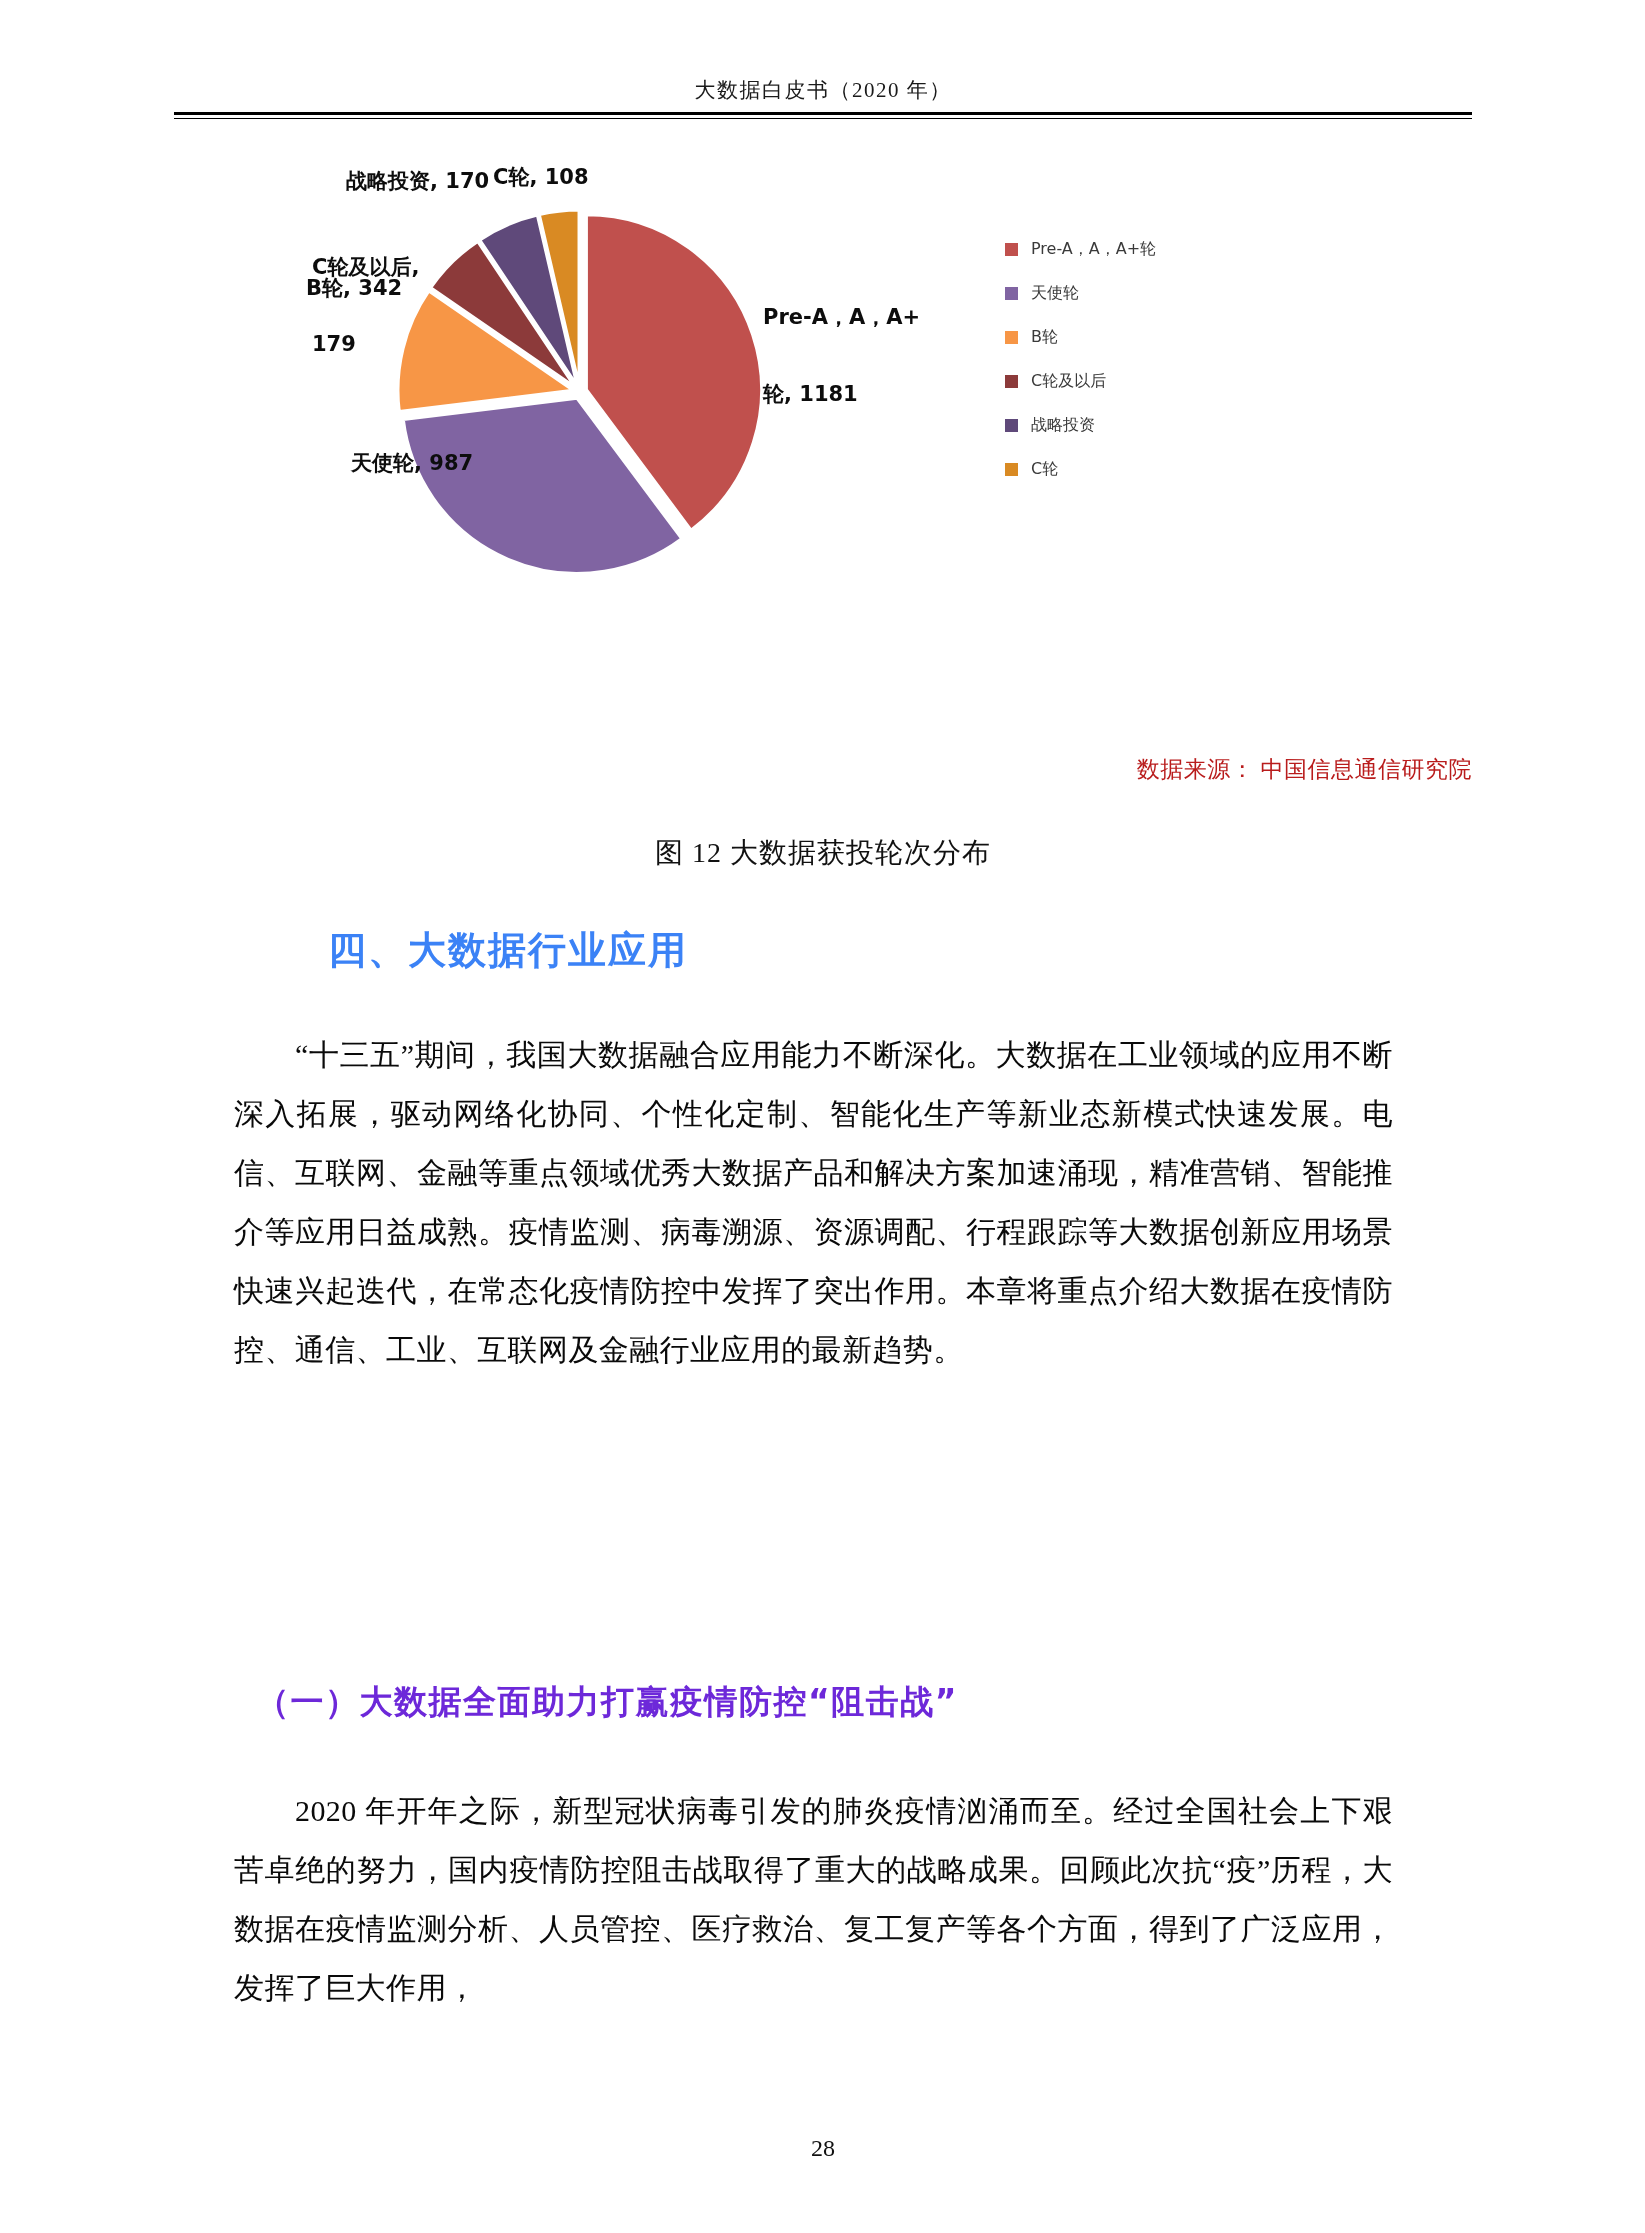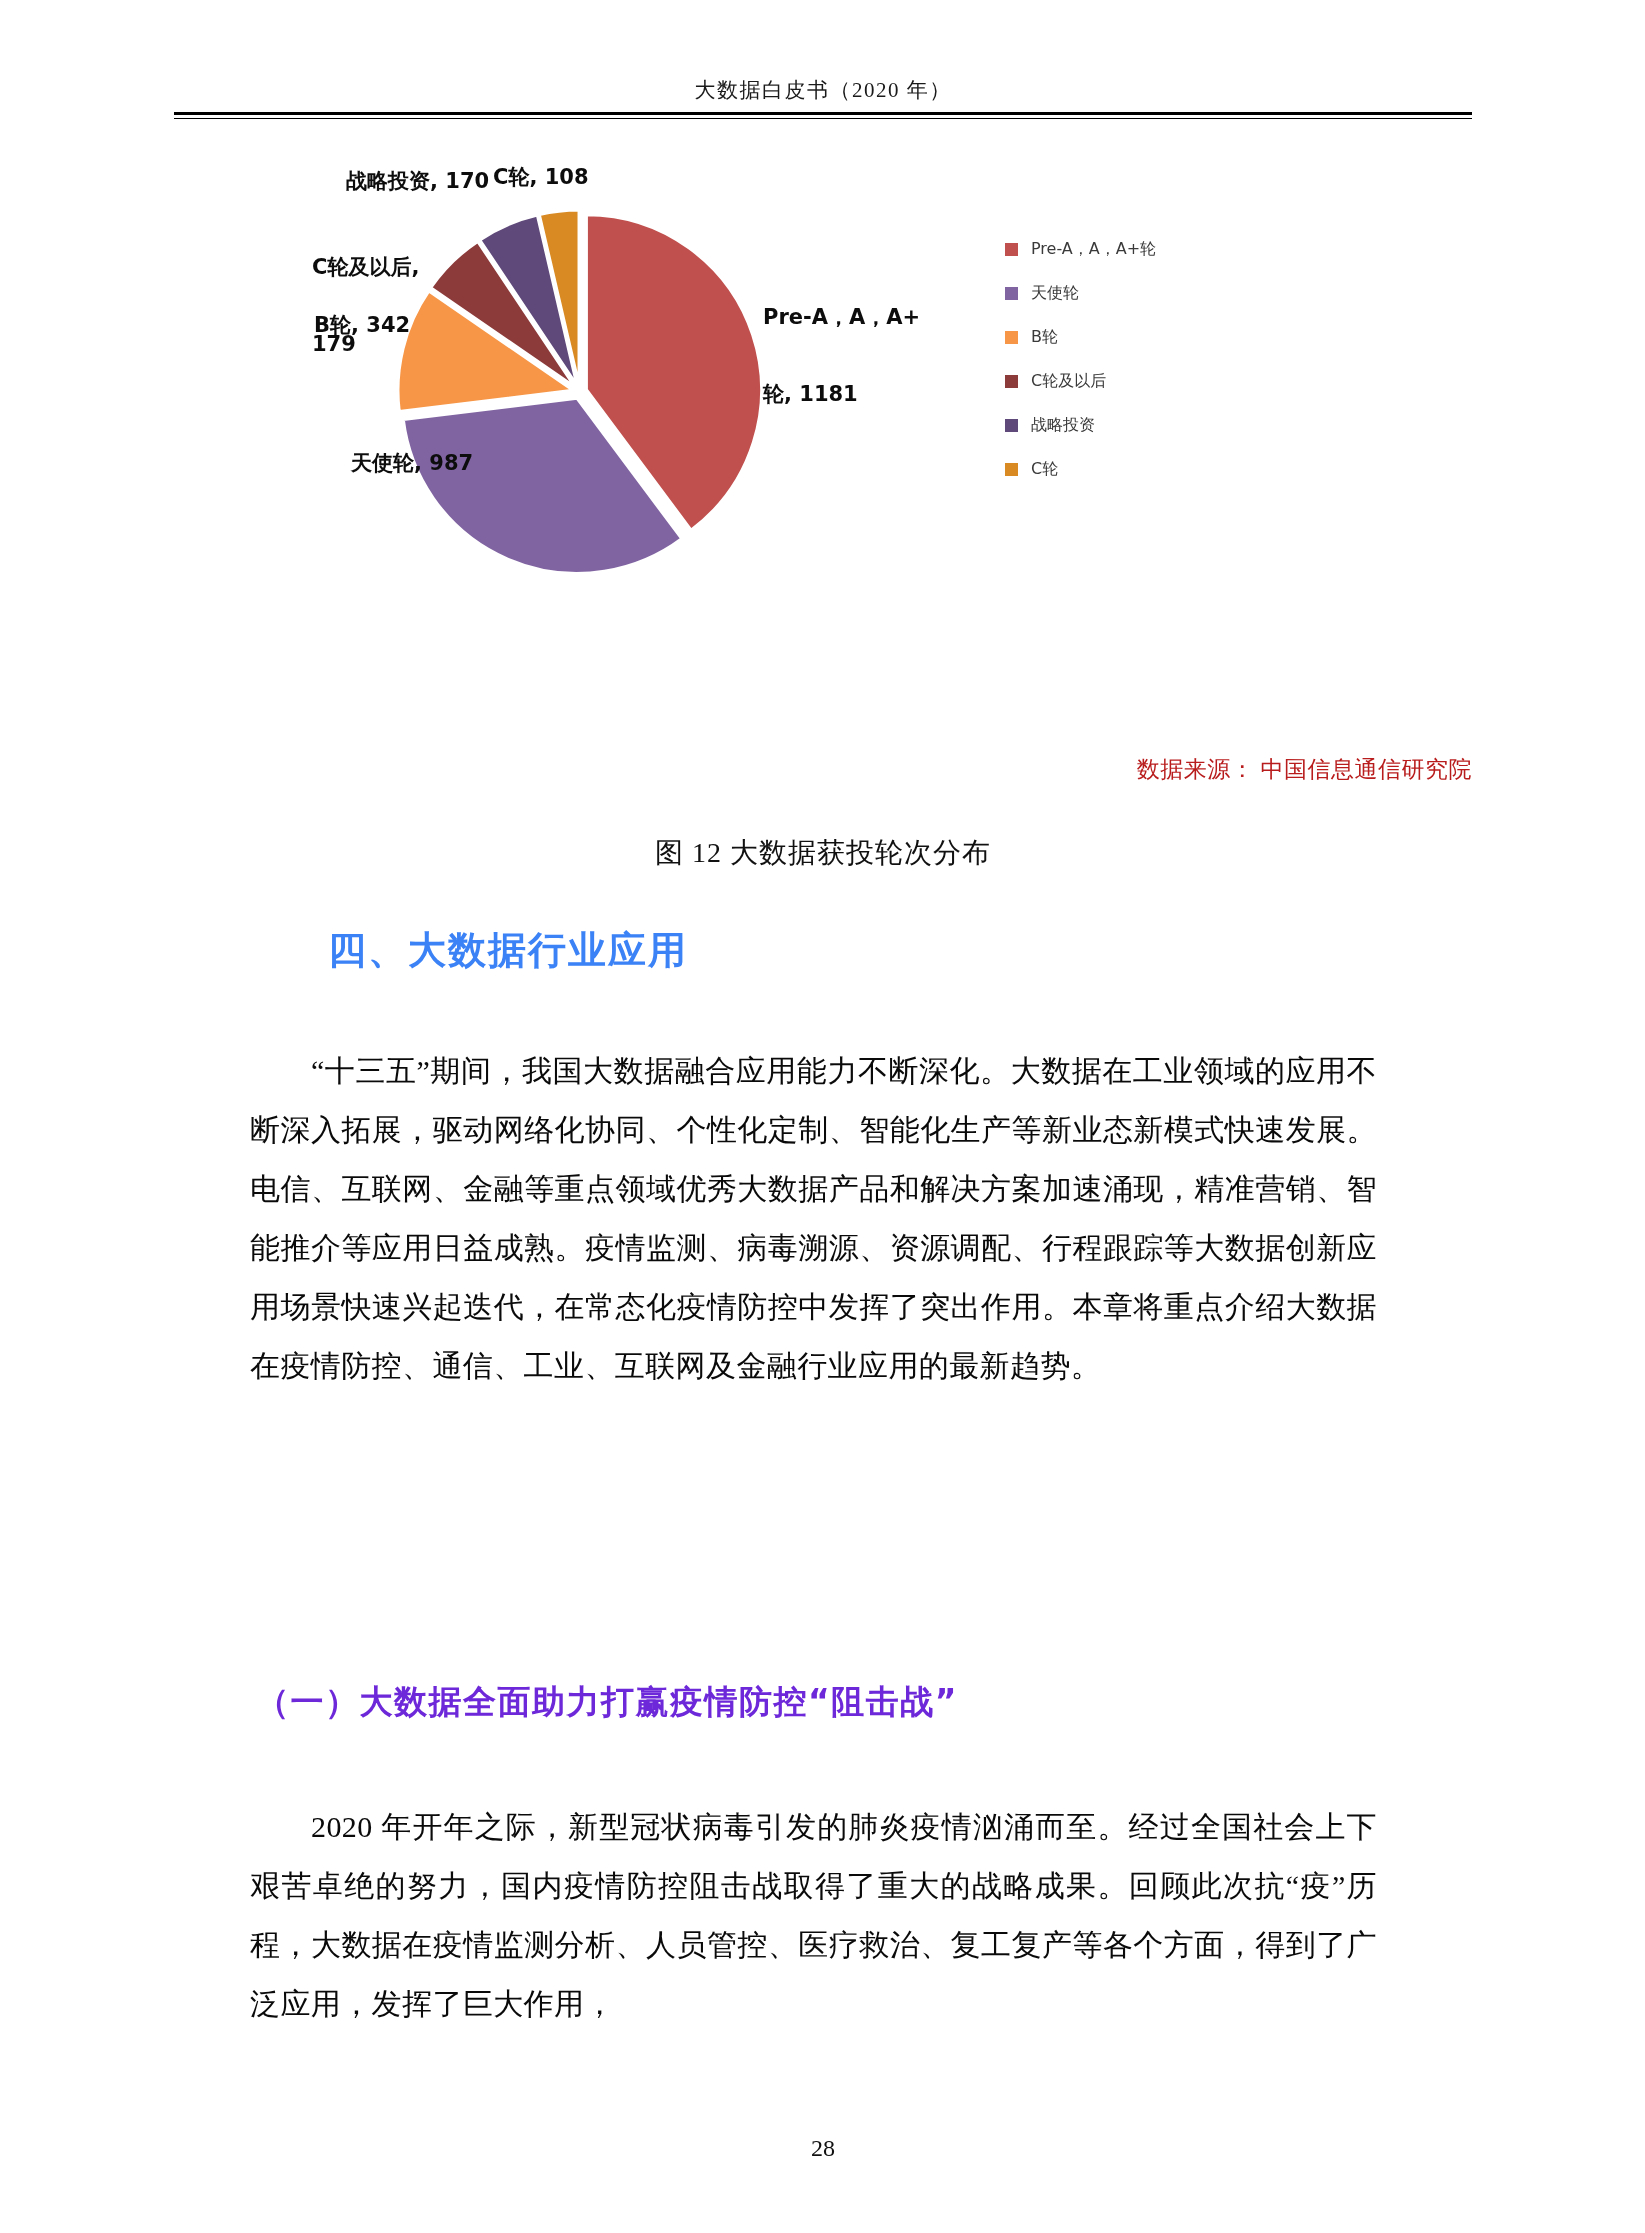--- a/index.html
+++ b/index.html
@@ -139,21 +139,21 @@
     position: absolute;
     left: 234px;
     width: 1159px;
     font-size: 30px;
     line-height: 59px;
     letter-spacing: 0.4px;
     text-align: justify;
     color: #0a0a0a;
   }
   .body-block p {
-    margin: 16px;
+    margin: 0;
     text-indent: 61px;
   }
   #para-1 { top: 1025px; }
 
   .h2-section {
     position: absolute;
     left: 234px;
     top: 1680px;
     width: 1159px;
     font-family: "DejaVu Sans", "Liberation Sans", sans-serif;
@@ -201,21 +201,21 @@
         </g>
     </svg>
 
     <div class="slice-label two-line" style="left:589px; top:105px;">
       <div>Pre-A，A，A+</div>
       <div>轮, 1181</div>
     </div>
 
     <div class="slice-label" style="left:177px; top:302px;">天使轮, 987</div>
 
-    <div class="slice-label" style="left:140px; top:127px;margin-top:37px;">B轮, 342</div>
+    <div class="slice-label" style="left:132px; top:127px;">B轮, 342</div>
 
     <div class="slice-label two-line" style="left:138px; top:55px; width:164px;">
       <div>C轮及以后,</div>
       <div>179</div>
     </div>
 
     <div class="slice-label" style="left:172px; top:20px;">战略投资, 170</div>
 
     <div class="slice-label" style="left:303px; top:16px;padding-left:16px;">C轮, 108</div>
 

